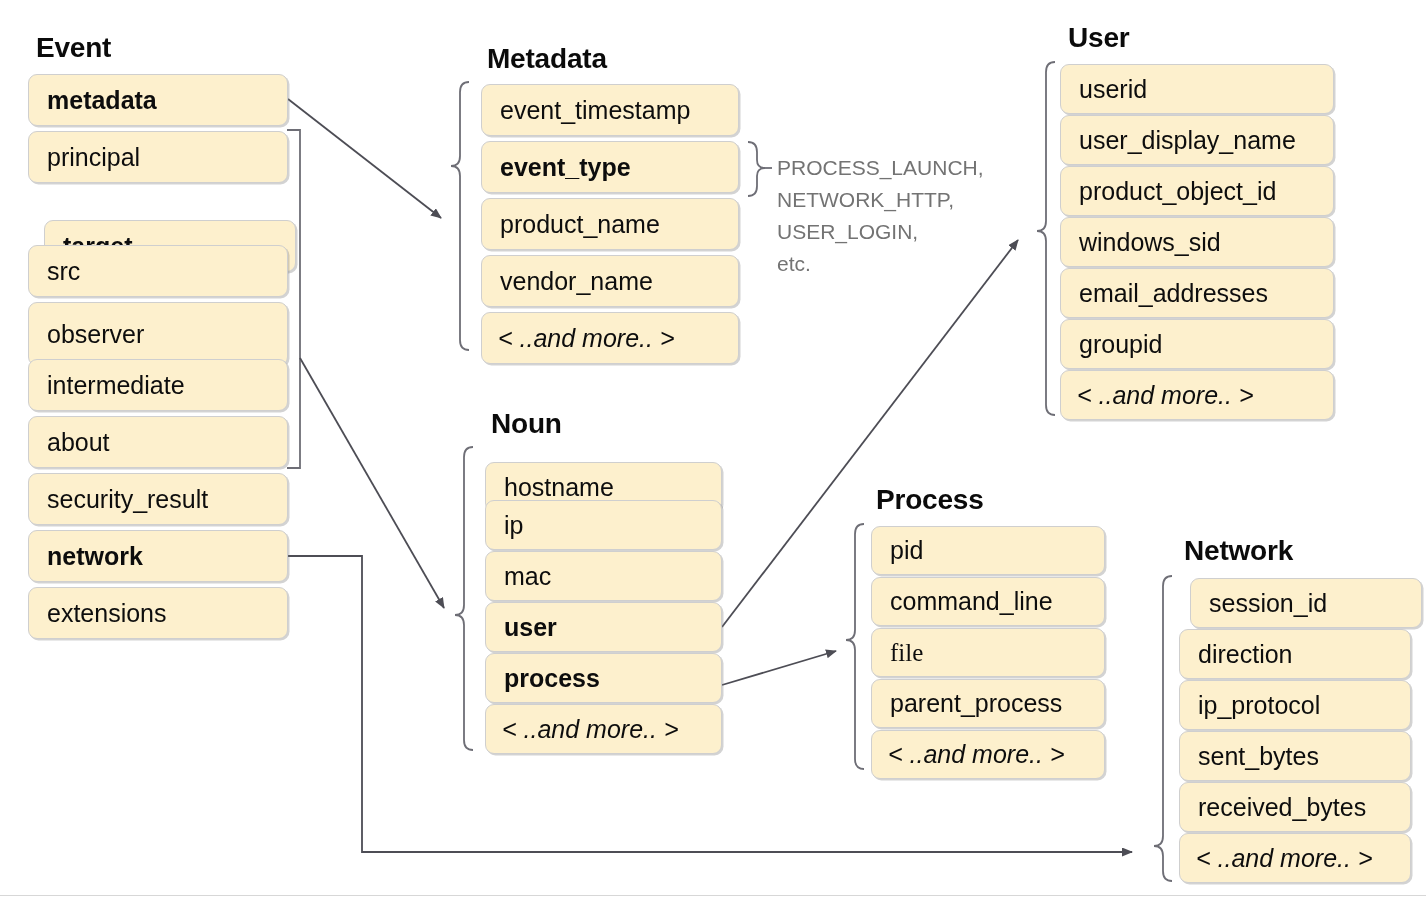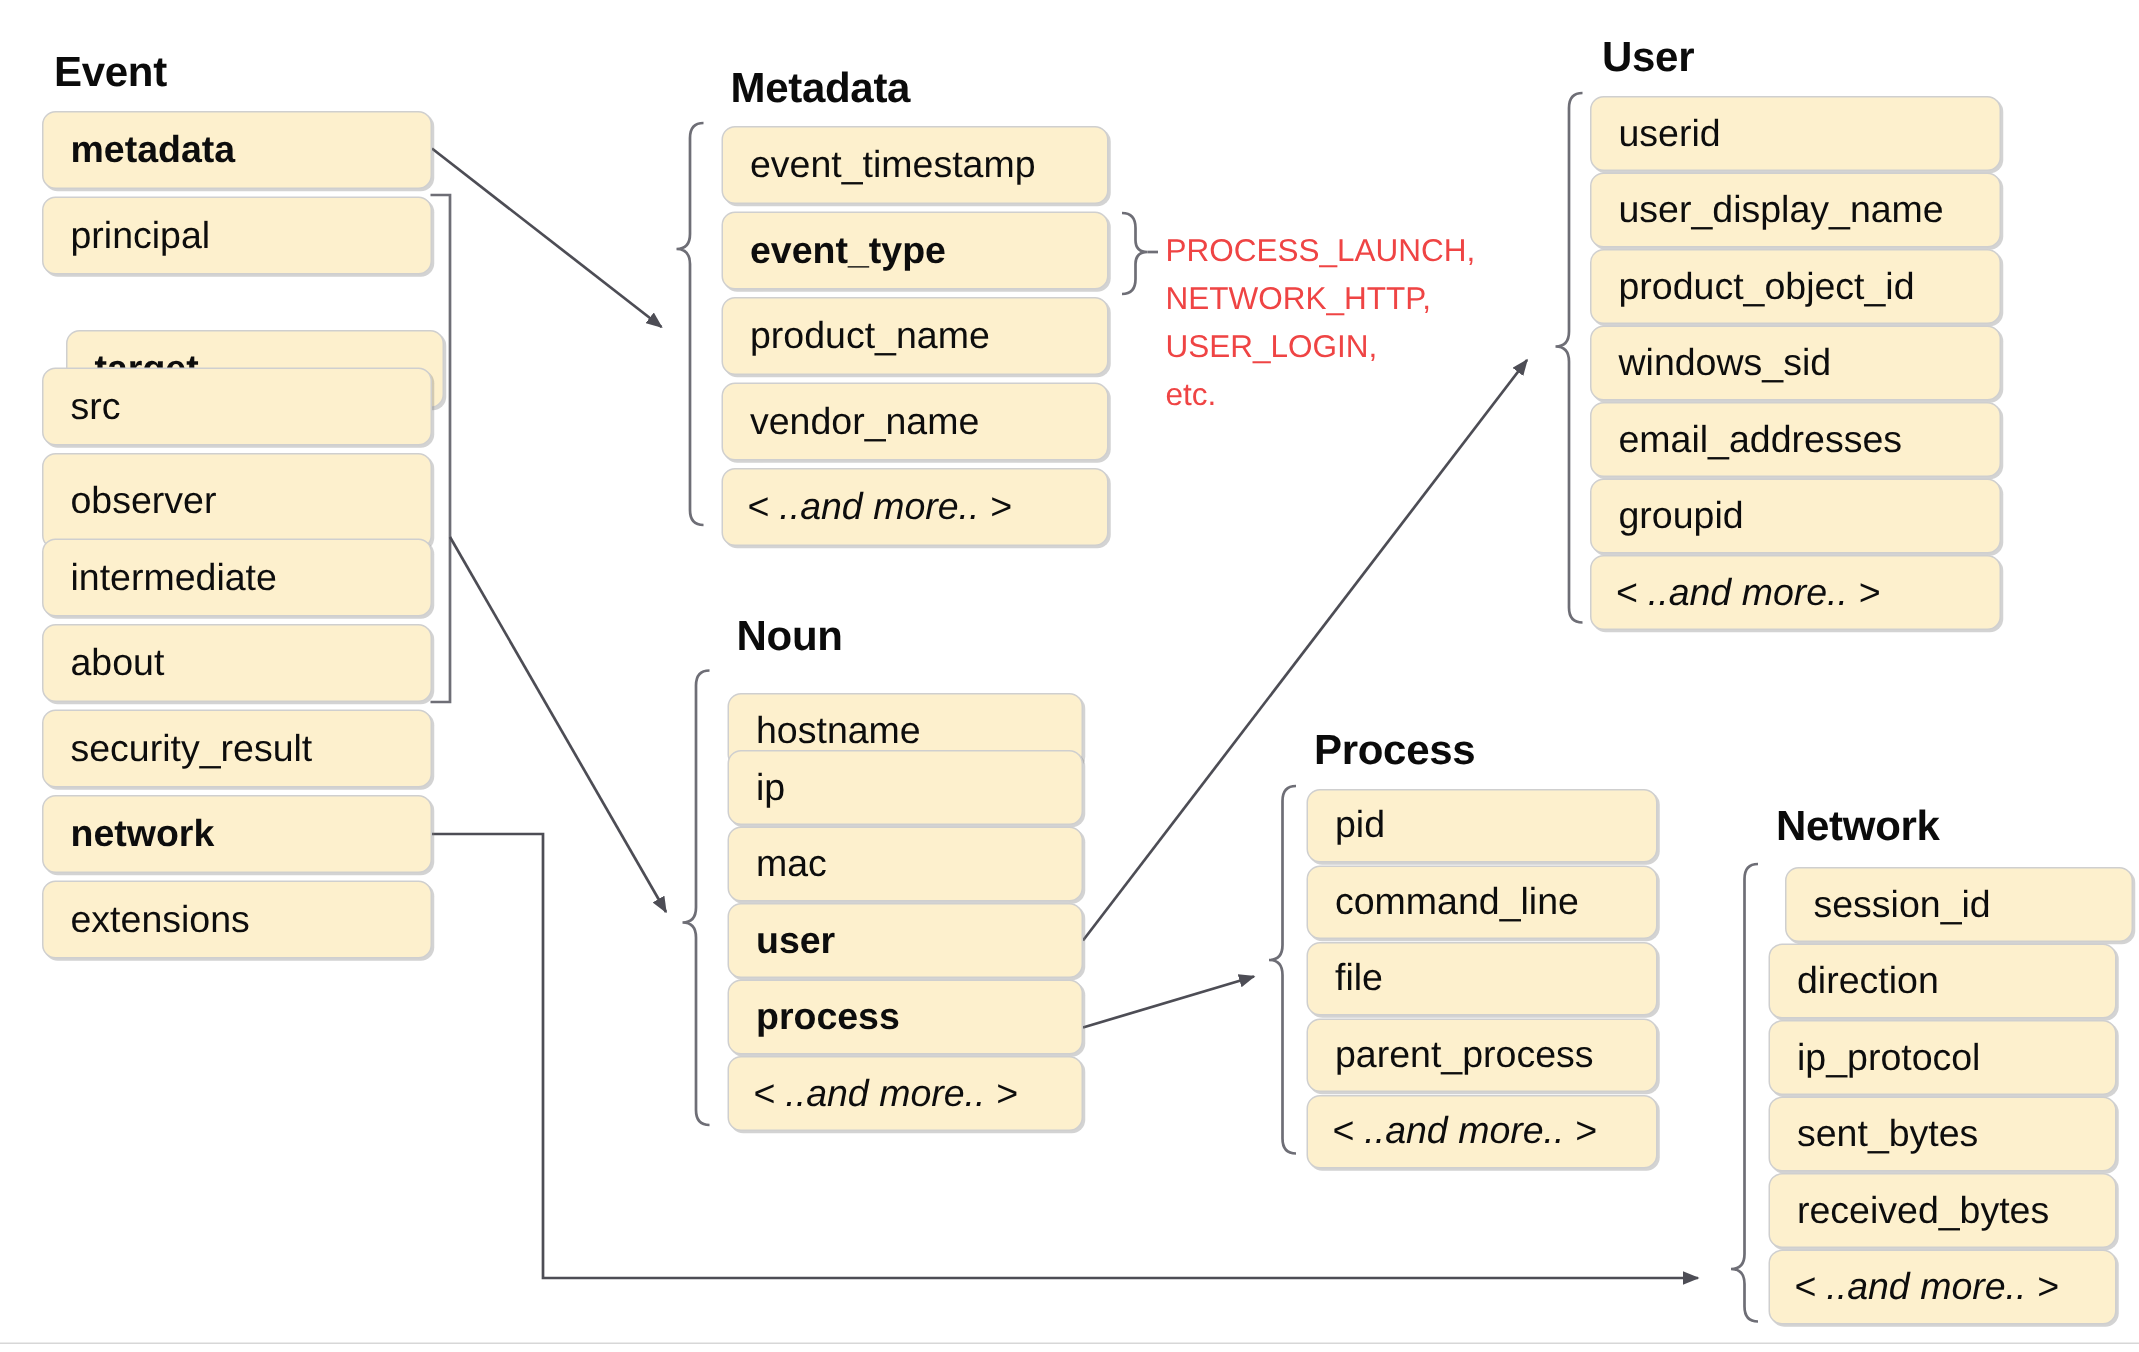--- a/index.html
+++ b/index.html
@@ -45,21 +45,21 @@
     font-size: 25px;
     color: #0d0d0d;
     box-shadow: 1.5px 1.5px 0 rgba(130,130,130,0.35);
   }
   .field.bold { font-weight: bold; }
   .field.more { font-style: italic; padding-left: 16px; }
   .enum-note {
     position: absolute;
     font-size: 21px;
     line-height: 32px;
-    color: #ef4444;
+    color: #737373;
     white-space: pre;
     z-index: 2;
   }
   .footer-rule {
     position: absolute;
     left: 0;
     width: 1426px;
     height: 1px;
     background: #d7d7d7;
     z-index: 2;
@@ -149,21 +149,21 @@
     <div class="field" style="left:485px; top:551px; width:237px; height:50px;">mac</div>
     <div class="field bold" style="left:485px; top:602px; width:237px; height:50px;">user</div>
     <div class="field bold" style="left:485px; top:653px; width:237px; height:50px;">process</div>
     <div class="field more" style="left:485px; top:704px; width:237px; height:50px;">&lt; ..and more.. &gt;</div>
   </div>
 
   <div class="group">
     <div class="group-title" style="left:876px; top:484px;">Process</div>
     <div class="field" style="left:871px; top:526px; width:234px; height:49px;">pid</div>
     <div class="field" style="left:871px; top:577px; width:234px; height:49px;">command_line</div>
-    <div class="field" style="left:871px; top:628px; width:234px; height:49px;">file</div>
+    <div class="field" style="left:871px; top:628px; width:234px; height:49px;font-family:Liberation Serif, serif;">file</div>
     <div class="field" style="left:871px; top:679px; width:234px; height:49px;">parent_process</div>
     <div class="field more" style="left:871px; top:730px; width:234px; height:49px;">&lt; ..and more.. &gt;</div>
   </div>
 
   <div class="group">
     <div class="group-title" style="left:1184px; top:535px;">Network</div>
     <div class="field" style="left:1179px; top:578px; width:232px; height:50px;margin-left:11px;">session_id</div>
     <div class="field" style="left:1179px; top:629px; width:232px; height:50px;">direction</div>
     <div class="field" style="left:1179px; top:680px; width:232px; height:50px;">ip_protocol</div>
     <div class="field" style="left:1179px; top:731px; width:232px; height:50px;">sent_bytes</div>

